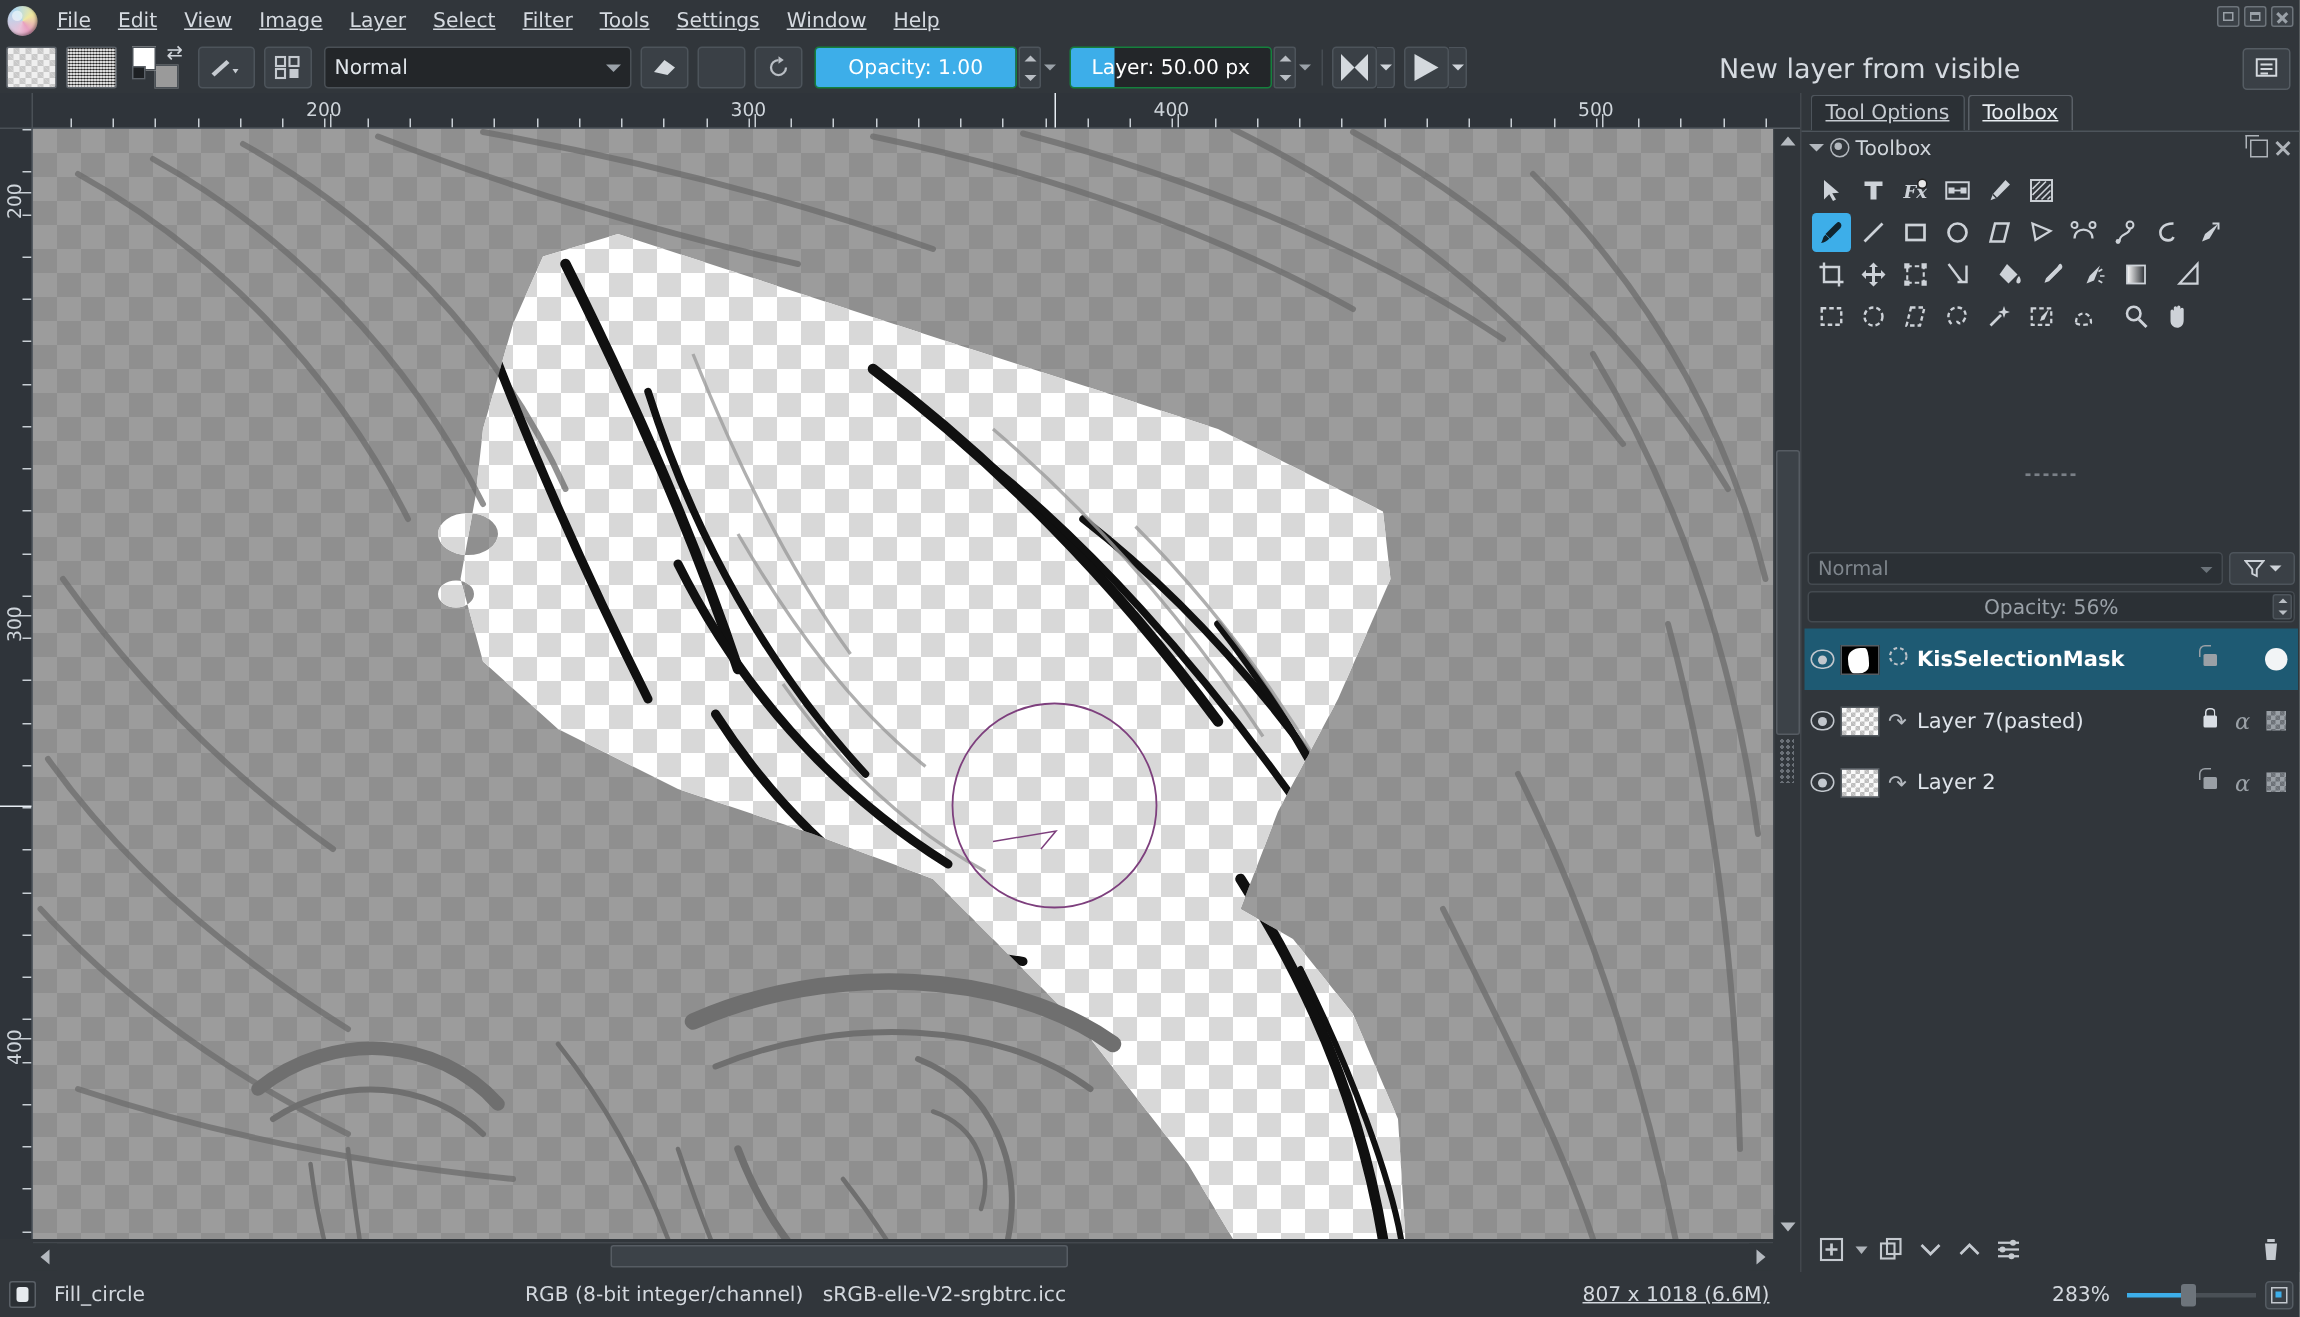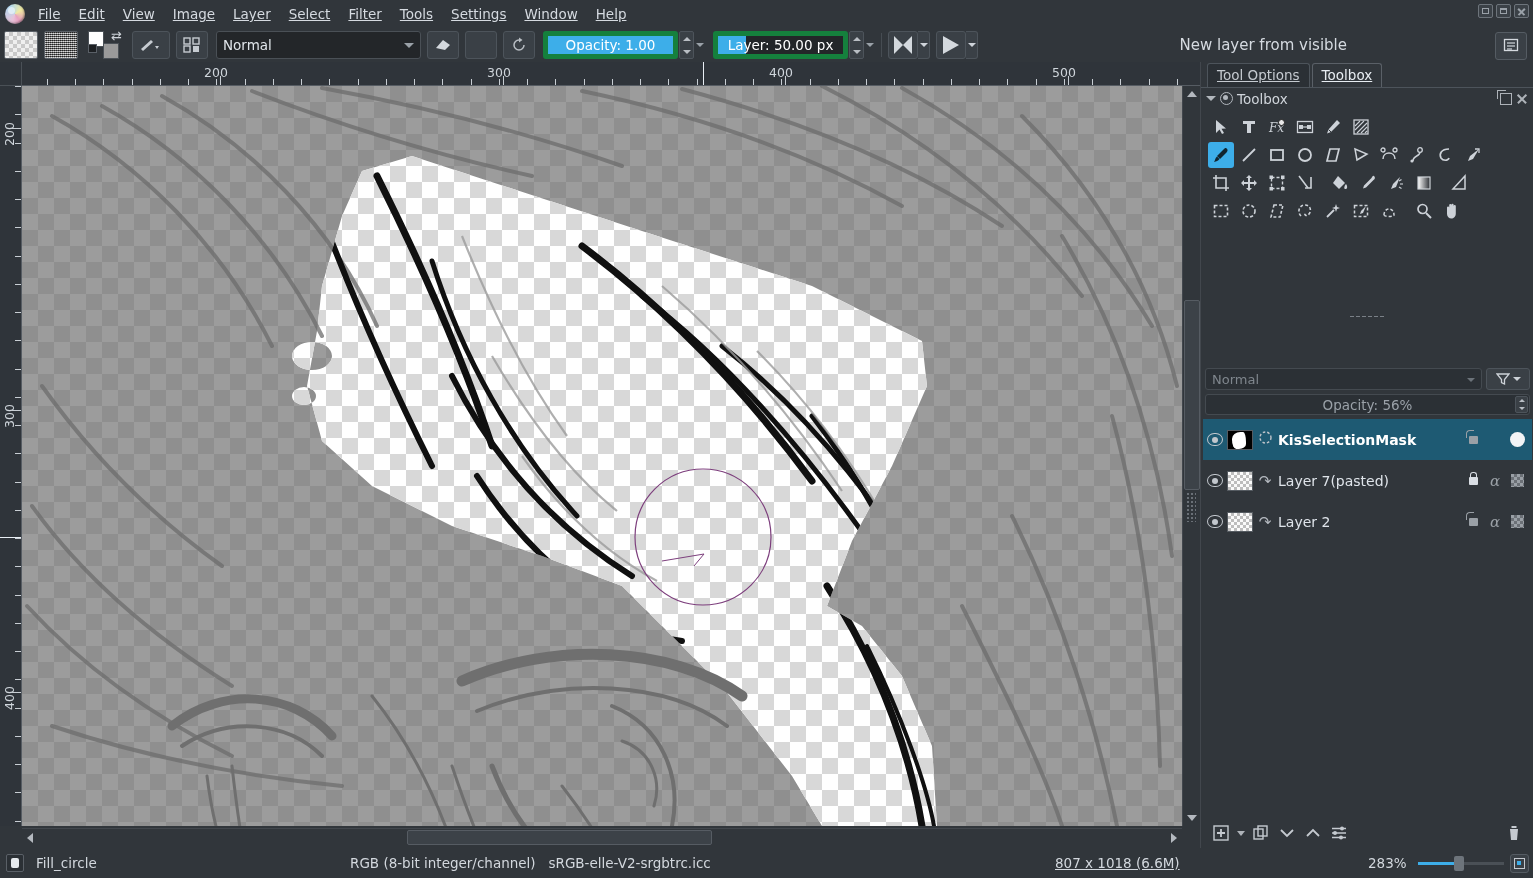--- a/index.html
+++ b/index.html
@@ -95,21 +95,21 @@
     display: flex; align-items: center; padding: 0 6px; color: #e0e5ea;
     font-size: 13.5px; position: relative;
   }
   .blendsel .arrow {
     position: absolute; right: 6px; top: 11px;
     border-left: 5px solid transparent; border-right: 5px solid transparent;
     border-top: 5px solid #9aa1a8;
   }
 
   .sliderbox {
-    height: 28px; margin-left: 8px; border: 5px solid #15803d; border-radius: 3px;
+    height: 28px; margin-left: 8px; border: 1px solid #15803d; border-radius: 3px;
     background: #232629; position: relative; overflow: hidden;
     display: flex; align-items: center; justify-content: center;
   }
   .sliderbox .fill { position: absolute; left: 0; top: 0; bottom: 0; background: #3daee9; }
   .sliderbox .lbl { position: relative; z-index: 2; font-size: 13.5px; color: #fff;
      white-space: nowrap; }
   .sliderbox .lbl .v { color: #fff; }
   .spin {
     width: 15px; height: 28px; margin-left: 1px; background: #3a4046;
     border: 1px solid #4d545b; border-radius: 2px;
@@ -127,21 +127,21 @@
     border-radius: 3px; display:flex; align-items:center; justify-content:center; }
   .m-h { width: 0; height: 0; border-left: 9px solid #d4d9de; border-right: 9px solid #d4d9de;
     border-top: 9px solid transparent; border-bottom: 9px solid transparent; }
   .m-v { width: 0; height: 0; border-top: 9px solid transparent; border-bottom: 9px solid transparent;
     border-left: 16px solid #d4d9de; }
   .dropcaret { width: 12px; height: 28px; background: #3a4046; border: 1px solid #4d545b;
     border-left: none; border-radius: 0 3px 3px 0; display:flex;align-items:center;justify-content:center;}
   .dropcaret i { border-left: 4px solid transparent; border-right: 4px solid transparent;
     border-top: 4px solid #cfd4da; }
 
-  .newlayer-label { position: absolute; right: 186px; top: 8px; font-size: 15px; color: #d5dae0; }
+  .newlayer-label { position: absolute; right: 186px; top: 8px; font-size: 18px; color: #d5dae0; }
   .overflow-btn { position: absolute; right: 6px; top: 4px; width: 32px; height: 28px;
     background: #3a4046; border: 1px solid #555c63; border-radius: 3px;
     display:flex; align-items:center; justify-content:center; }
 
   
   .ruler-corner { position: absolute; left: 0; top: 62px; width: 22px; height: 24px;
     background: #2f343a; border-right: 1px solid #4a5056; border-bottom: 1px solid #4a5056; }
   .ruler-h { position: absolute; left: 22px; top: 62px; width: 1178px; height: 24px;
     background: #2f343a; border-bottom: 1px solid #565c63; overflow: hidden; }
   .ruler-v { position: absolute; left: 0; top: 86px; width: 22px; height: 740px;
@@ -202,21 +202,21 @@
   .dockhdr .sp { flex: 1; }
   .hdr-float { width: 12px; height: 12px; border: 1.5px solid #aeb3b9; position: relative; }
   .hdr-float::after { content:''; position:absolute; left:-4px; top:-4px; width:8px; height:8px;
     border: 1.5px solid #aeb3b9; border-right:none; border-bottom:none; }
   .hdr-x { width: 12px; height: 12px; position: relative; }
   .hdr-x::before, .hdr-x::after { content:''; position:absolute; left:0; top:5px; width:12px; height:1.6px;
     background:#aeb3b9; }
   .hdr-x::before { transform: rotate(45deg); } .hdr-x::after { transform: rotate(-45deg); }
 
   
-  .toolgrid { padding: 4px 6px 0; }
+  .toolgrid { padding: 4px 6px 0; font-weight: bold; }
   .toolrow { display: flex; }
   .tool {
     width: 26px; height: 26px; margin: 1px;
     display: flex; align-items: center; justify-content: center;
     border-radius: 3px; color: #cdd2d8;
   }
   .tool.sel { background: #3daee9; color: #11252f; }
   .tool svg { display: block; }
   .toolgap { width: 7px; }
 

